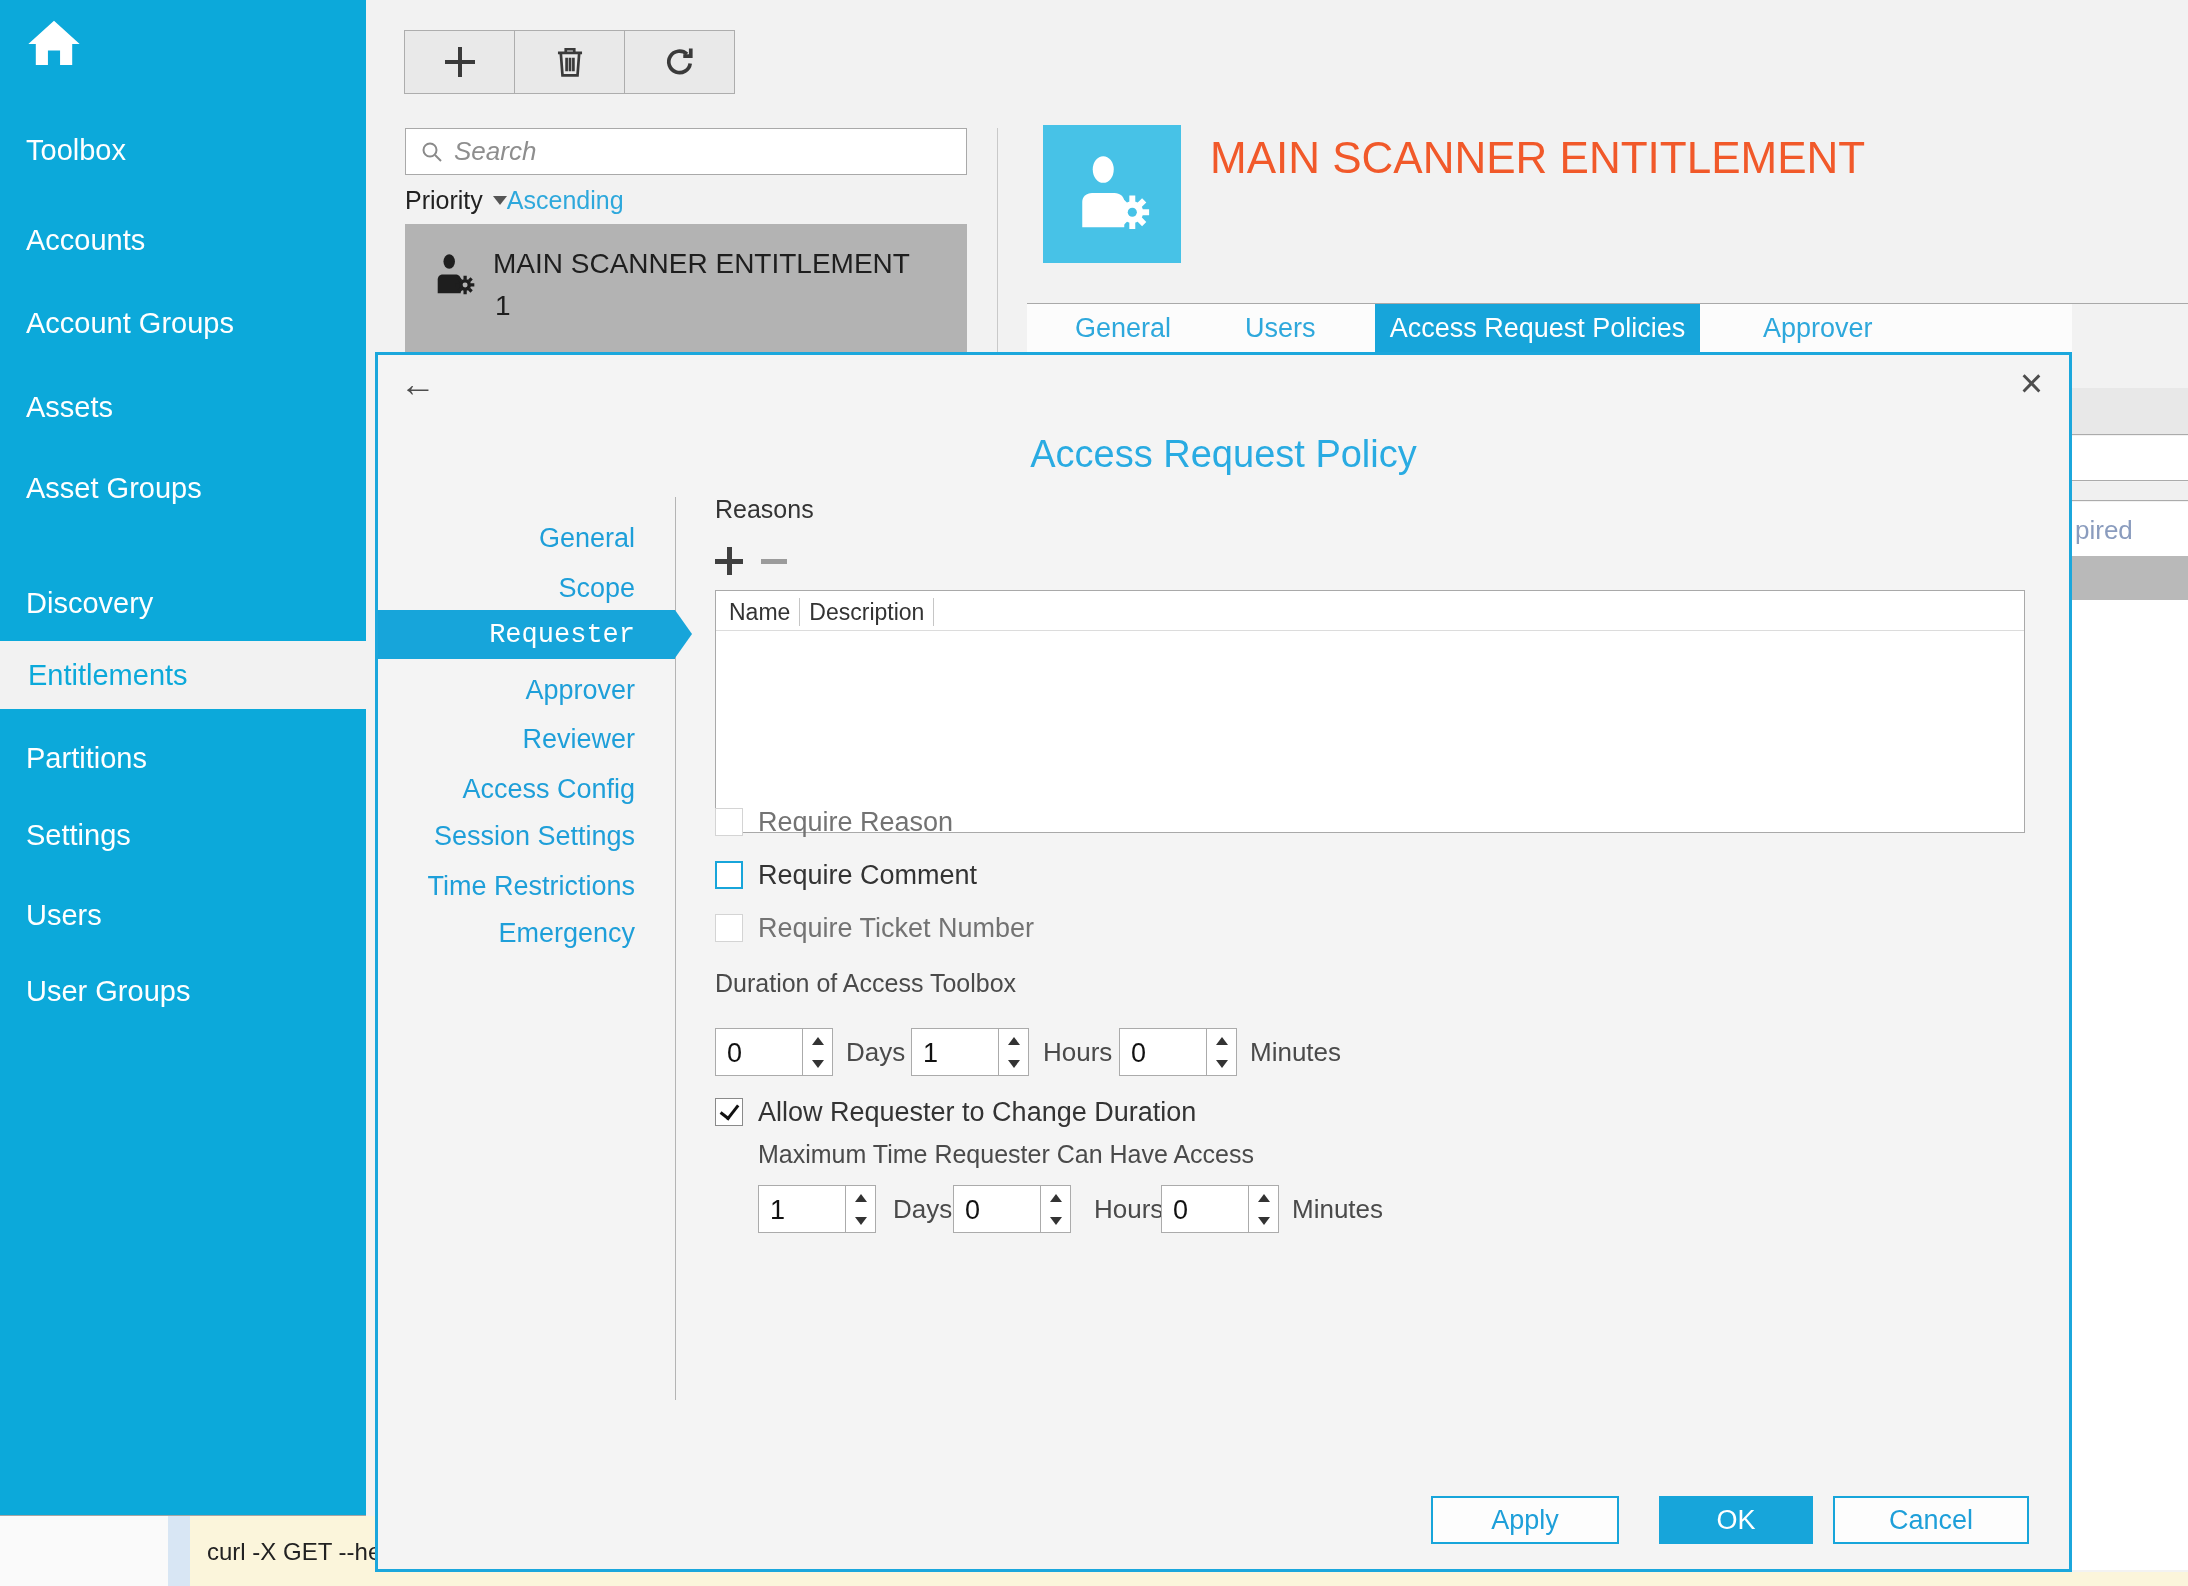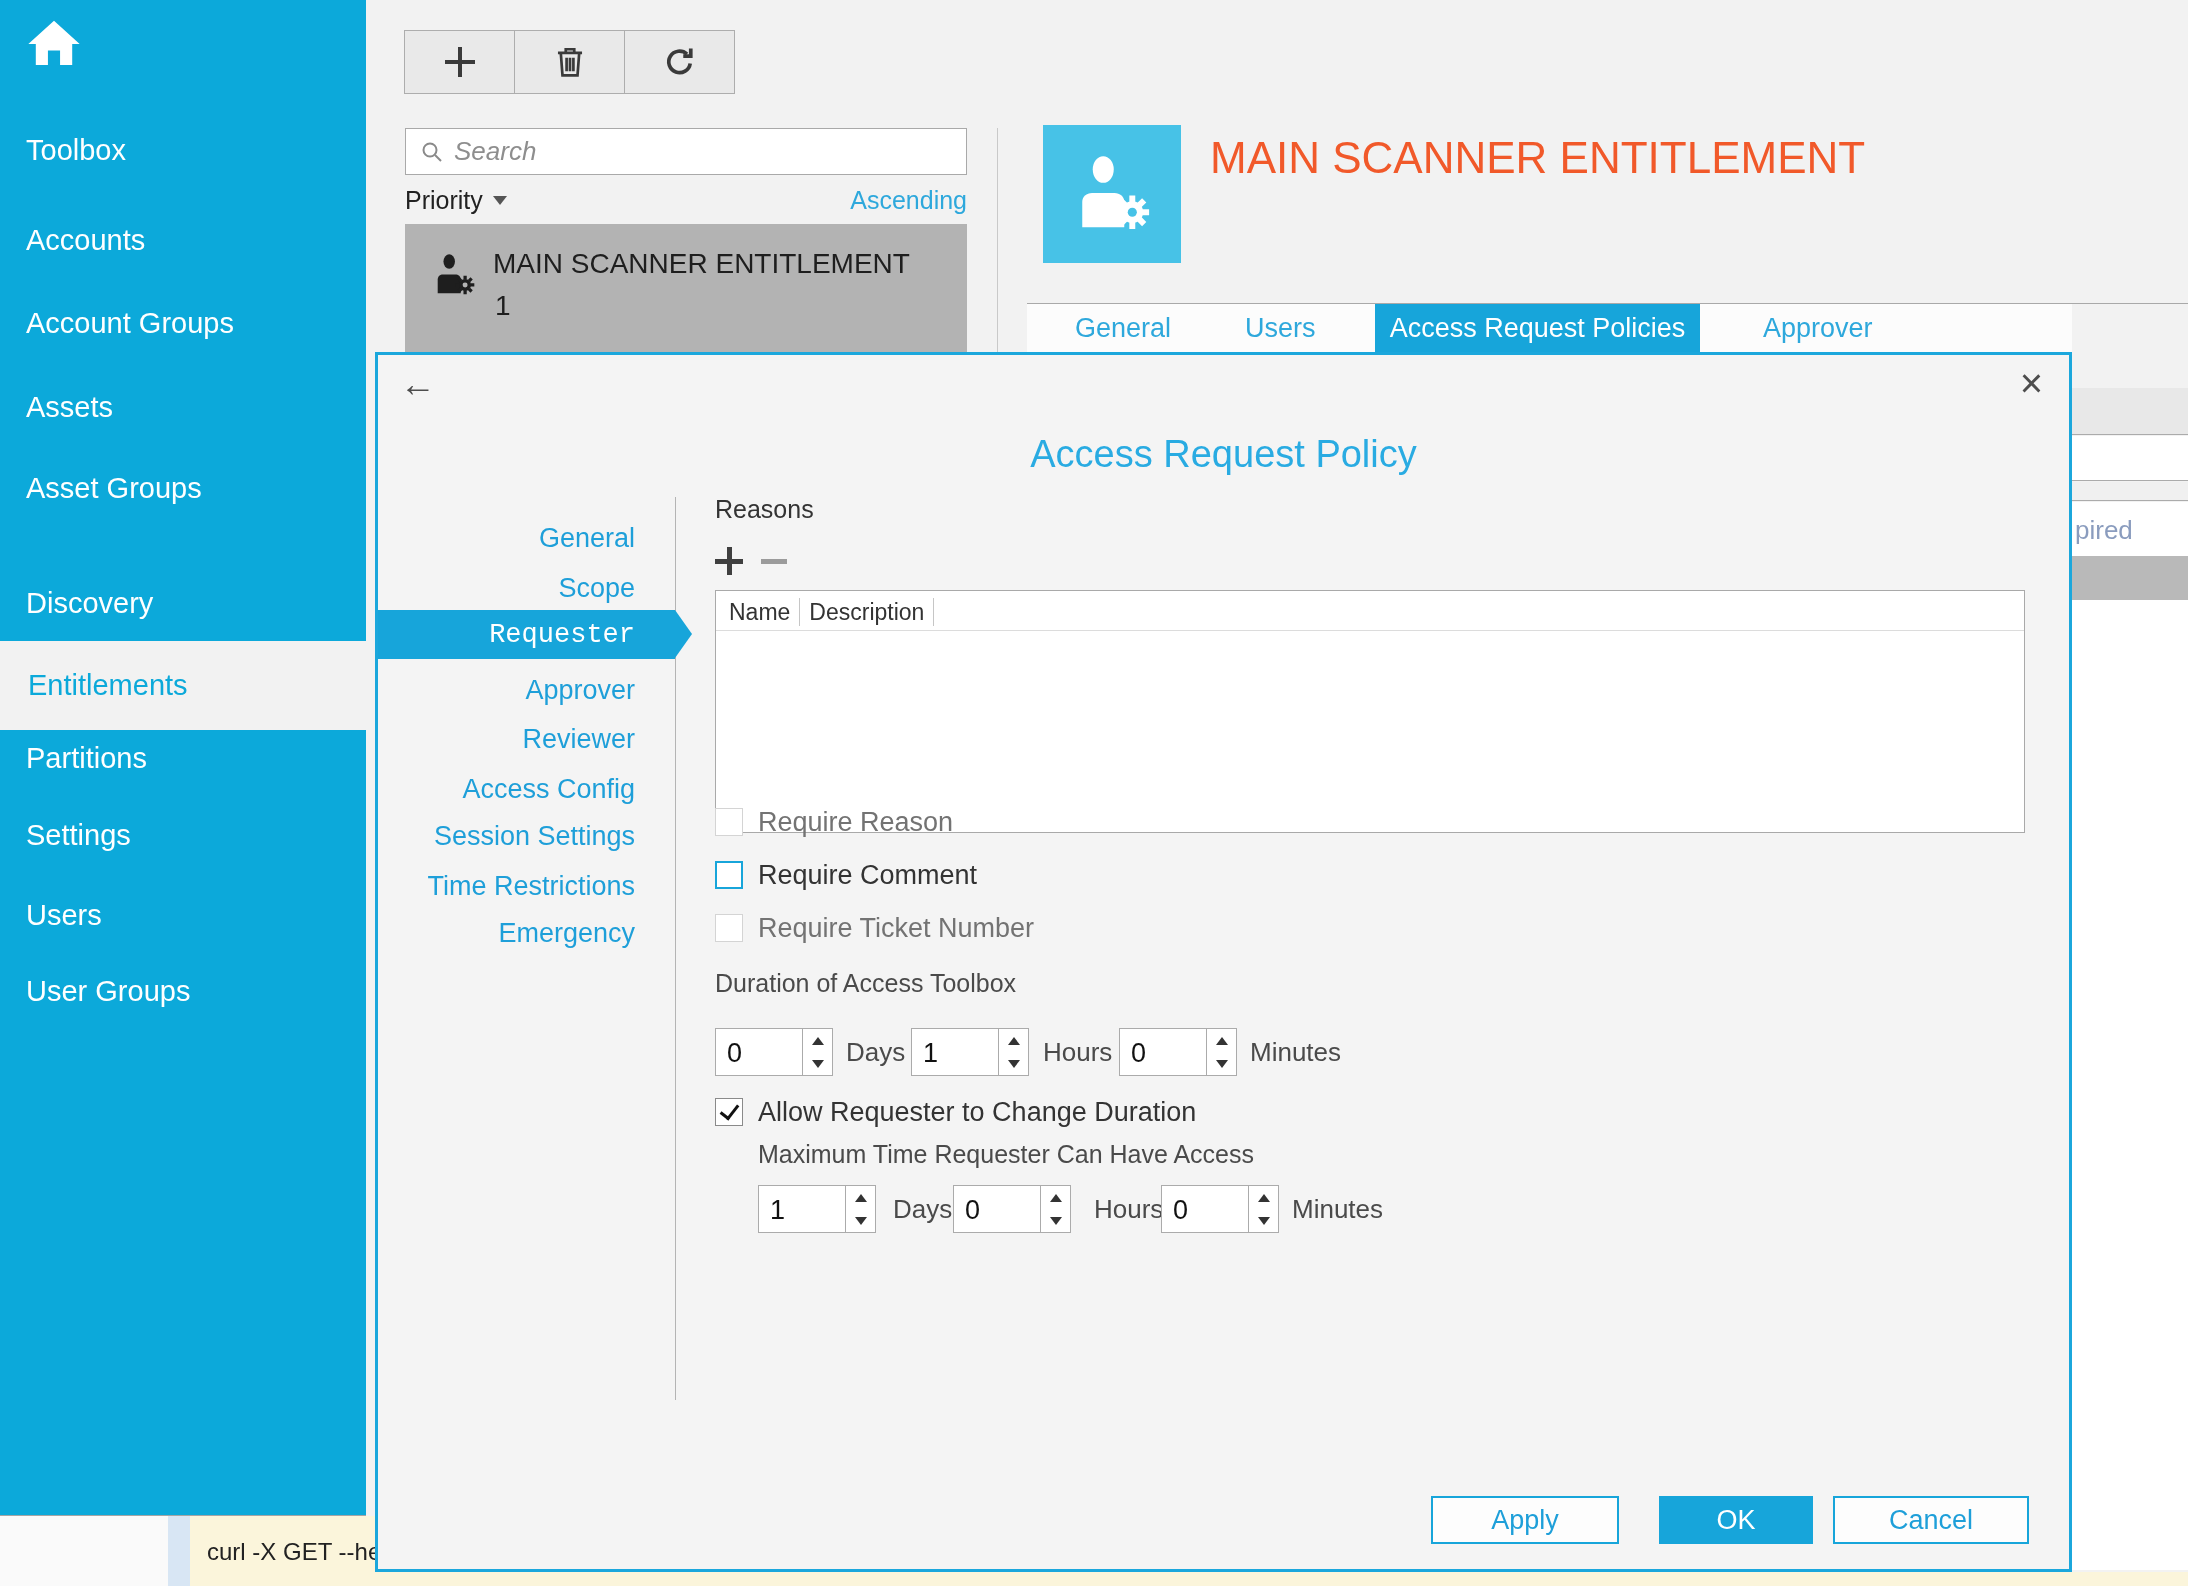--- a/index.html
+++ b/index.html
@@ -5,37 +5,37 @@
   * { margin:0; padding:0; box-sizing:border-box; }
   html,body { width:2188px; height:1586px; background:#F2F2F2;
     font-family:"Liberation Sans", sans-serif; overflow:hidden; }
   .screen { position:relative; width:2188px; height:1586px; overflow:hidden; }
 
   
   .sidebar { position:absolute; left:0; top:0; width:366px; height:1515px; background:#0CA9DA; }
   .home { position:absolute; left:25px; top:16px; width:58px; height:56px; cursor:pointer; }
   .snav { position:absolute; left:0; width:382px; padding-left:26px; font-size:29px;
           line-height:34px; color:#FFFFFF; cursor:pointer; }
-  .snav-sel { position:absolute; left:0; top:641px; width:366px; height:89px; background:#F2F2F2;
+  .snav-sel { position:absolute; left:0; top:641px; width:366px; height:68px; background:#F2F2F2;
           color:#0CA9DA; font-size:29px; display:flex; align-items:center; padding-left:28px; cursor:pointer; }
   .side-endline { position:absolute; left:0; top:1515px; width:366px; height:1px; background:#A5A5A5; }
 
   
   .lp-toolbar { position:absolute; left:405px; top:30px; display:flex; }
   .tbbtn { width:111px; height:64px; background:#E9E9E9; border:1px solid #ADADAD; margin-left:-1px;
            display:flex; align-items:center; justify-content:center; cursor:pointer; }
   .plusicon { position:relative; width:30px; height:30px; }
   .plusicon::before { content:""; position:absolute; left:0; top:13px; width:30px; height:4px; background:#3A3A3A; }
   .plusicon::after  { content:""; position:absolute; left:13px; top:0; width:4px; height:30px; background:#3A3A3A; }
   .searchbox { position:absolute; left:405px; top:128px; width:562px; height:47px; background:#FFF;
            border:1px solid #A9A9A9; display:flex; align-items:center; cursor:text; }
   .searchbox svg { margin:0 10px 0 14px; }
   .searchph { font-size:26px; font-style:italic; color:#8E8E8E; }
   .sortrow { position:absolute; left:405px; top:186px; width:562px; display:flex;
-           justify-content:space-between; align-items:center;gap:24px; }
+           align-items:center; }
   .sortfield { font-size:25px; color:#222; display:flex; align-items:center; cursor:pointer; }
   .caret-down { width:0; height:0; border-left:7px solid transparent; border-right:7px solid transparent;
            border-top:9px solid #555; margin-left:10px; }
   .sortorder { font-size:25px; color:#2EA8DC; cursor:pointer; }
   .lp-item { position:absolute; left:405px; top:224px; width:562px; height:131px; background:#B3B3B3;
            overflow:hidden; cursor:pointer; }
   .lp-item svg { position:absolute; left:26px; top:28px; }
   .lp-item-title { position:absolute; left:88px; top:24px; font-size:28px; color:#1E1E1E; white-space:nowrap; }
   .lp-item-pri   { position:absolute; left:90px; top:66px; font-size:28px; color:#1E1E1E; }
   .lp-vline { position:absolute; left:997px; top:128px; width:1px; height:227px; background:#C9C9C9; }

